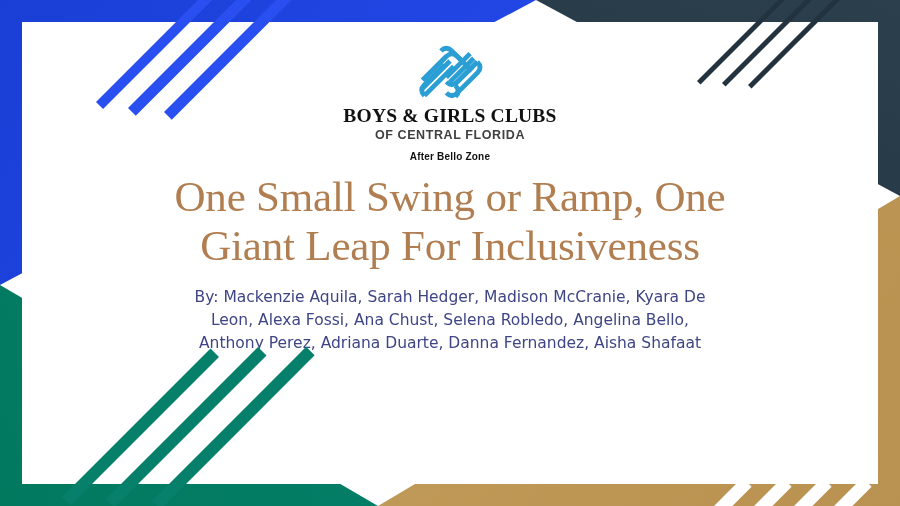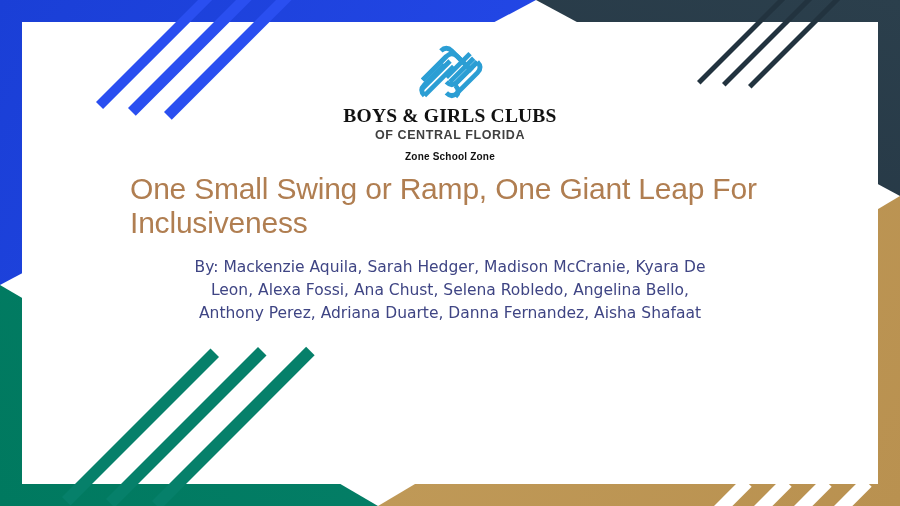--- a/index.html
+++ b/index.html
@@ -147,24 +147,24 @@
     margin-top: 9px;
     white-space: nowrap;
   }
 
   
   .title {
     position: relative;
     z-index: 6;
     margin-top: 10px;
     width: 640px;
-    text-align: left;
-    font-family: Liberation Sans, sans-serif;
+    text-align: center;
+    font-family: Liberation Serif, serif;
     font-weight: 400;
-    font-size: 30px;
+    font-size: 43px;
     line-height: 1.14;
     color: #b07e51;
     letter-spacing: -0.2px;
   }
 
   
   .authors {
     position: relative;
     z-index: 6;
     margin-top: 16px;
@@ -209,21 +209,21 @@
         </g>
         <g fill="none" stroke="#2b9ed4" stroke-width="5.2" stroke-linecap="butt">
           <path d="M22 61 Q16 55 22 49 L44 27"></path>
           <path d="M56 62 Q62 56 56 50"></path>
           <path d="M40 12 Q46 6 52 12 L74 34"></path>
           <path d="M80 24 Q86 30 80 36 L58 58 Q52 64 46 58"></path>
         </g>
       </svg>
       <div class="logo-wordmark">BOYS &amp; GIRLS CLUBS</div>
       <div class="logo-sub">OF CENTRAL FLORIDA</div>
-      <div class="logo-tag">Zone School Zone</div>
+      <div class="logo-tag">After Bello Zone</div>
     </div>
 
     <div class="title">One Small Swing or Ramp, One Giant Leap For Inclusiveness</div>
 
     <div class="authors">By: Mackenzie Aquila, Sarah Hedger, Madison McCranie, Kyara De Leon, Alexa Fossi, Ana Chust, Selena Robledo, Angelina Bello, Anthony Perez, Adriana Duarte, Danna Fernandez, Aisha Shafaat</div>
   </div>
 
   <div class="card-stripes">
     <div class="stripes-tl">
       <div class="stripe s1"></div>

